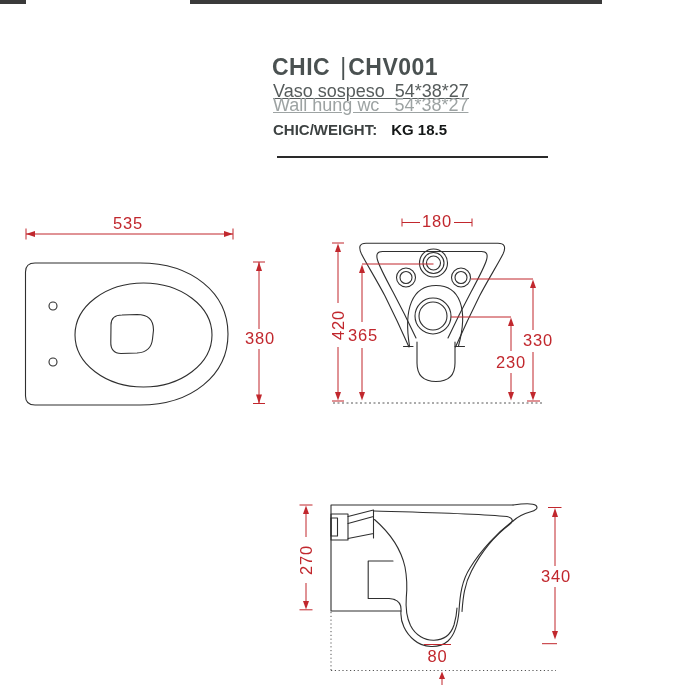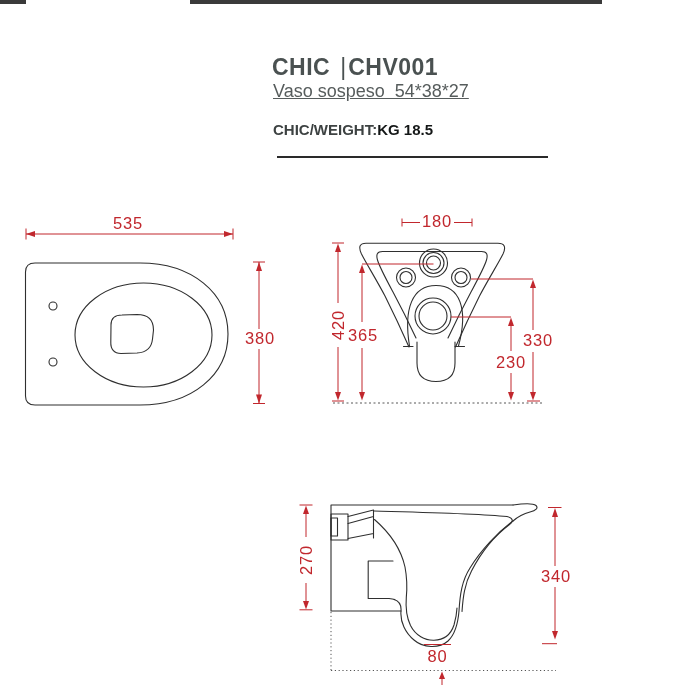--- a/index.html
+++ b/index.html
@@ -10,40 +10,41 @@
   .edge-bar{position:absolute;top:0;height:4px;background:#3a3a3a;}
   .edge-bar.left{left:0;width:26px;}
   .edge-bar.right{left:190px;width:412px;}
   .brandline{position:absolute;left:272px;top:54px;color:#4a5151;white-space:pre;}
   .brand,.model{font-size:23px;font-weight:bold;letter-spacing:.5px;}
   .sep{font-size:23px;font-weight:400;margin:0 2px 0 10px;}
   .sub{position:absolute;left:273px;font-size:18px;white-space:pre;text-decoration:underline;}
   .sub.it{top:81px;color:#565c5c;}
   .sub.en{top:95px;color:#9da3a3;}
   .weight{position:absolute;left:273px;top:121px;font-size:15px;font-weight:bold;color:#3d4242;white-space:pre;}
-  .weight .val{color:#141717;}
+  .weight .val{margin-left:14px;color:#141717;}
   .divider{position:absolute;left:277px;top:156px;width:271px;height:2px;background:#2a2a2a;}
   svg.drawing{position:absolute;left:0;top:0;}
   .blk{fill:none;stroke:#2f2f2f;stroke-width:1.1;stroke-linecap:round;stroke-linejoin:round;}
   .red{fill:none;stroke:#c1272d;stroke-width:1;stroke-linecap:butt;}
   .redf{fill:#c1272d;stroke:none;}
   .dimtxt{fill:#c1272d;font-family:"Liberation Sans",sans-serif;font-size:16.5px;letter-spacing:.8px;}
   .dash{fill:none;stroke:#444;stroke-width:.9;stroke-dasharray:2,2.5;}
   .dot{fill:none;stroke:#555;stroke-width:1;stroke-dasharray:1.2,2.6;}
 </style>
 </head>
 <body>
 
 <div class="sheet">
 
   <div class="edge-bar left"></div>
   <div class="edge-bar right"></div>
 
   <div class="brandline"><span class="brand">CHIC</span><span class="sep">|</span><span class="model">CHV001</span></div>
   <div class="sub it">Vaso sospeso  54*38*27</div>
+  <div class="sub en">Wall hung wc   54*38*27</div>
   <div class="weight"><span>CHIC/WEIGHT:</span><span class="val">KG 18.5</span></div>
   <div class="divider"></div>
 
   <svg class="drawing" width="700" height="700" viewBox="0 0 700 700">
 
     <g>
       <path class="blk" d="M 35,263 H 140 C 192,263 228,293 228,334 C 228,375 192,405 140,405 H 35 Q 25.5,405 25.5,396 V 272 Q 25.5,263 35,263 Z"></path>
       <ellipse class="blk" cx="143.5" cy="335" rx="68.5" ry="52"></ellipse>
       <path class="blk" d="M 122,315 L 137,314.5 C 149,314.5 153.5,321 153.5,330 L 152.5,339 C 151.5,349 146,352.5 137,353 L 121,353.5 C 114,353.5 110.5,349 110.8,342 L 111,325 C 111,318 115,315 122,315 Z"></path>
       <circle class="blk" cx="53" cy="306" r="4"></circle>

